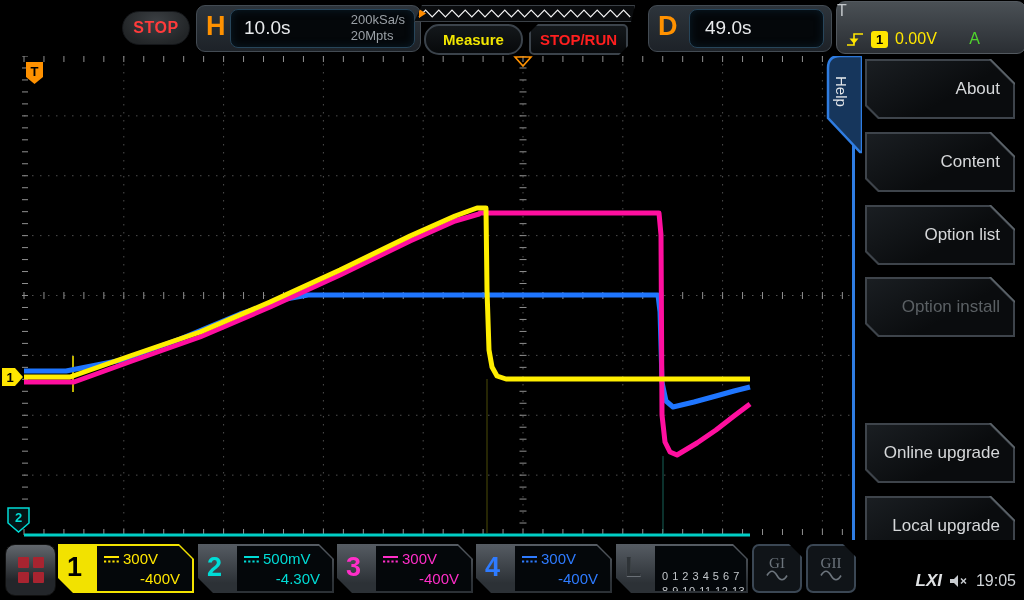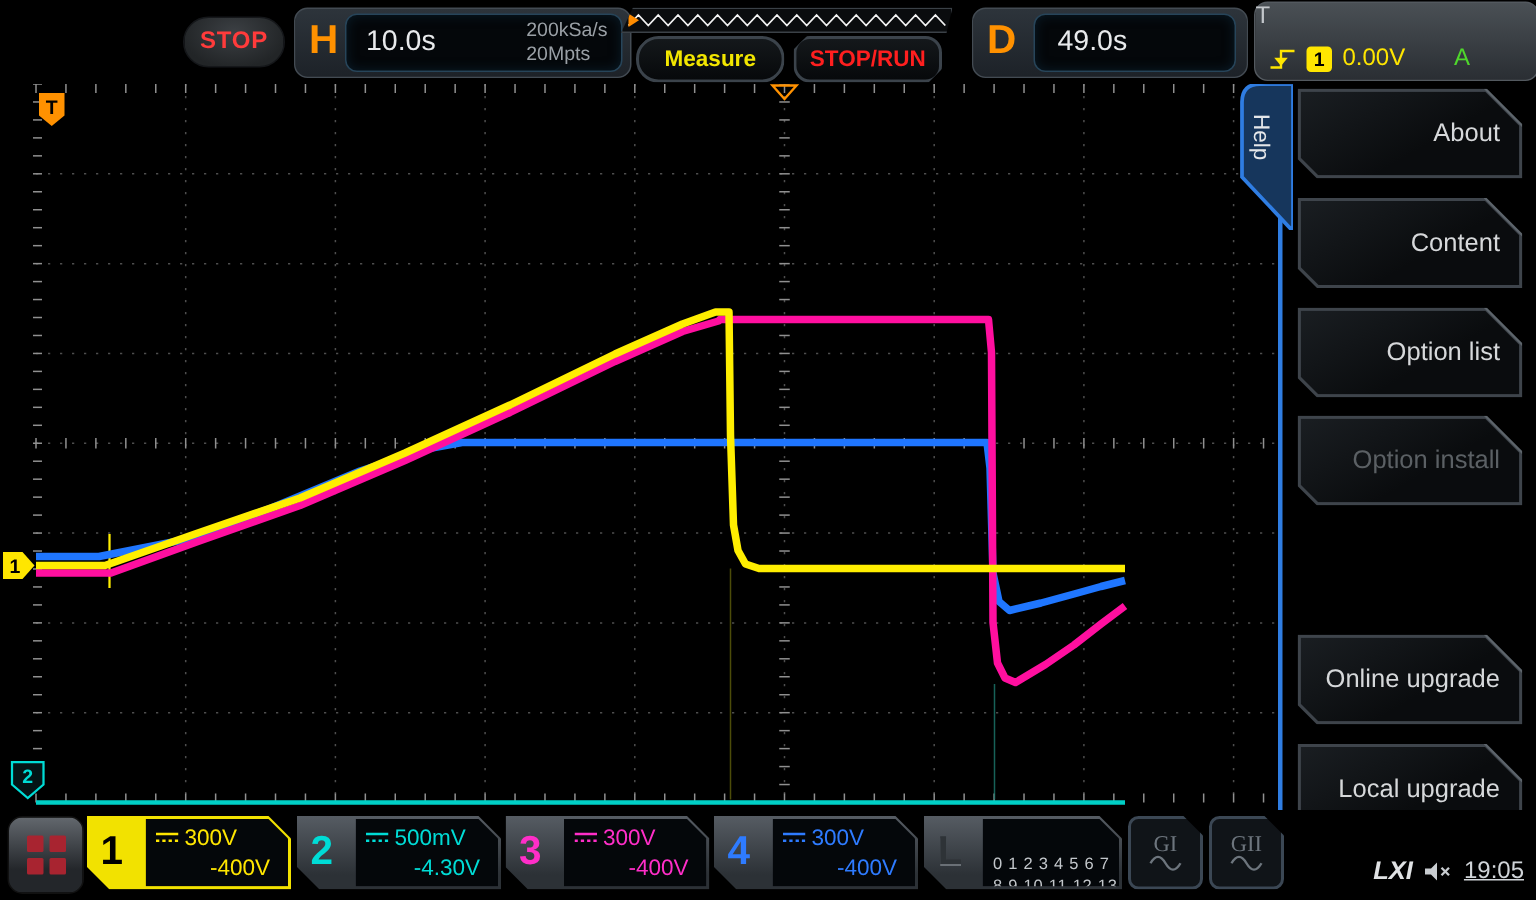--- a/index.html
+++ b/index.html
@@ -31,21 +31,21 @@
   #t-grp .valbox{left:27px;top:6px;width:153px;height:38px;display:flex;align-items:center;gap:7px;padding-left:9px;box-sizing:border-box;}
   .trig-src{width:17px;height:17px;background:#ffe600;color:#000;border-radius:3px;
         font-size:13px;font-weight:bold;display:flex;align-items:center;justify-content:center;}
   .trig-lvl{color:#ffe600;font-size:16px;}
   .trig-mode{color:#4fd62c;font-size:16px;margin-left:auto;margin-right:10px;}
   .flatbtn{position:absolute;top:24px;width:95px;height:27px;background:linear-gradient(#14181b,#07090b);
         border:2px solid #3b434b;border-radius:5px;display:flex;align-items:center;justify-content:center;
         font-size:15px;font-weight:bold;
         clip-path:polygon(9px 0,100% 0,100% calc(100% - 9px),calc(100% - 9px) 100%,0 100%,0 9px);}
   #measure-btn{left:424px;color:#f2e600;border-radius:15px;}
-  #stoprun-btn{left:529px;color:#ff1f1f;border-radius:11px;}
+  #stoprun-btn{left:529px;color:#ff1f1f;}
   #wavestrip{position:absolute;left:414px;top:5px;width:219px;height:15px;background:#0a0c0e;
         border:1px solid #3b4147;
         clip-path:polygon(8px 0,100% 0,calc(100% - 4px) 100%,0 100%);}
   
   #help-panel{position:absolute;left:852px;top:56px;width:169px;height:503px;background:#000;
         border-left:3px solid #2f7de2;border-bottom:3px solid #2f7de2;
         border-bottom-left-radius:16px;z-index:20;}
   #help-tab{position:absolute;left:820px;top:54px;z-index:21;}
   .menu-btn{position:absolute;left:10px;width:150px;height:60px;}
   .b-outer{position:absolute;inset:0;background:#3e444b;
@@ -77,21 +77,21 @@
   #lbadge{position:absolute;left:616px;top:4px;width:132px;height:49px;}
   #lbadge .chnum{color:#2e3337;text-shadow:0 1px 0 #6a7076;}
   #lbadge .vals{font-size:11px;color:#c3c7cb;line-height:15px;padding-top:23px;letter-spacing:.5px;white-space:nowrap;}
   .gbadge{position:absolute;top:4px;width:50px;height:49px;background:#101418;
         border:2px solid #3b4754;border-radius:7px;box-sizing:border-box;
         clip-path:polygon(0 0,calc(100% - 13px) 0,100% 13px,100% 100%,0 100%);
         display:flex;flex-direction:column;align-items:center;justify-content:center;color:#6d757d;}
   .gbadge .glbl{font-size:15px;font-family:"Liberation Serif",serif;font-weight:normal;line-height:14px;}
   #status{position:absolute;right:8px;top:31px;display:flex;align-items:center;gap:7px;}
   #lxi{font-size:17px;font-weight:bold;font-style:italic;color:#e0e2e4;}
-  #clock{font-size:16px;color:#d0d4d8;text-decoration:underline;}
+  #clock{font-size:16px;color:#d0d4d8;}
   .c1{color:#ffe600;} .c2{color:#00dcd6;} .c3{color:#ff2ec8;} .c4{color:#2e7bff;}
 </style>
 </head>
 <body>
 
 <div id="screen">
 
   <svg id="scope" width="855" height="600" style="position:absolute;left:0;top:0;z-index:1">
       <line x1="123.8" y1="56" x2="123.8" y2="535" stroke="#4e4e4e" stroke-width="1" stroke-dasharray="1.5 6.5"></line>
       <line x1="223.6" y1="56" x2="223.6" y2="535" stroke="#4e4e4e" stroke-width="1" stroke-dasharray="1.5 6.5"></line>

